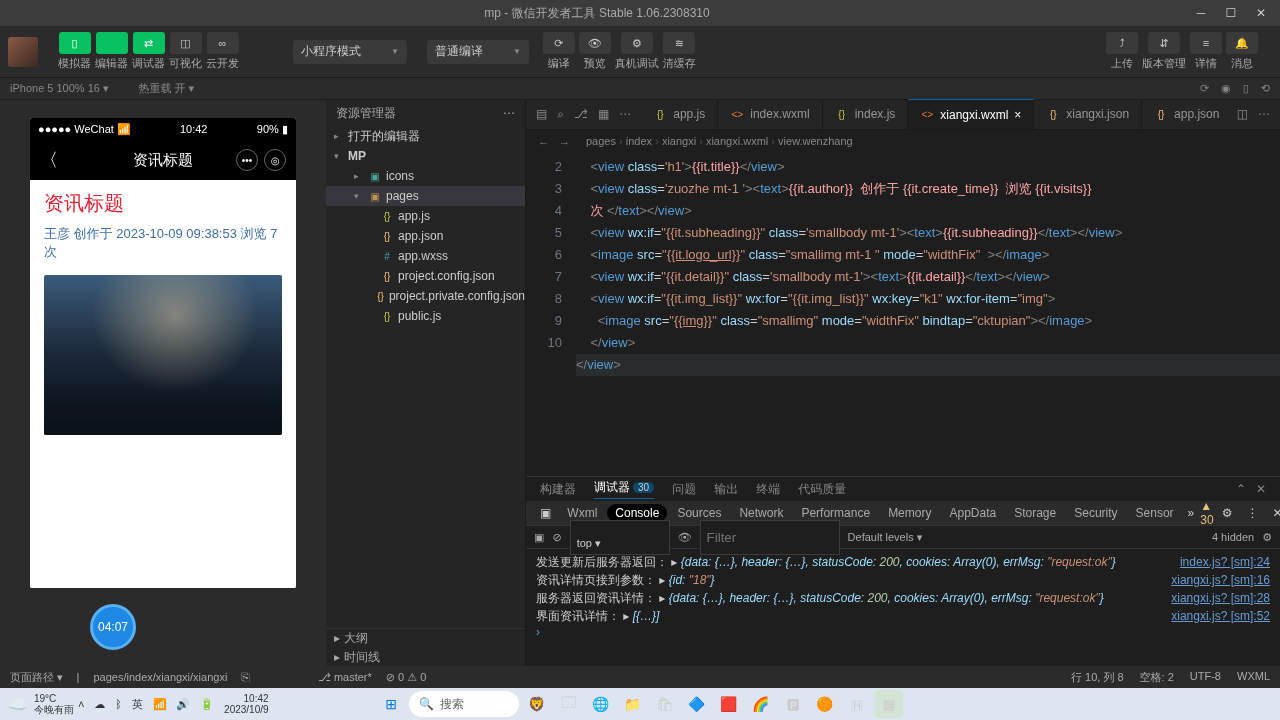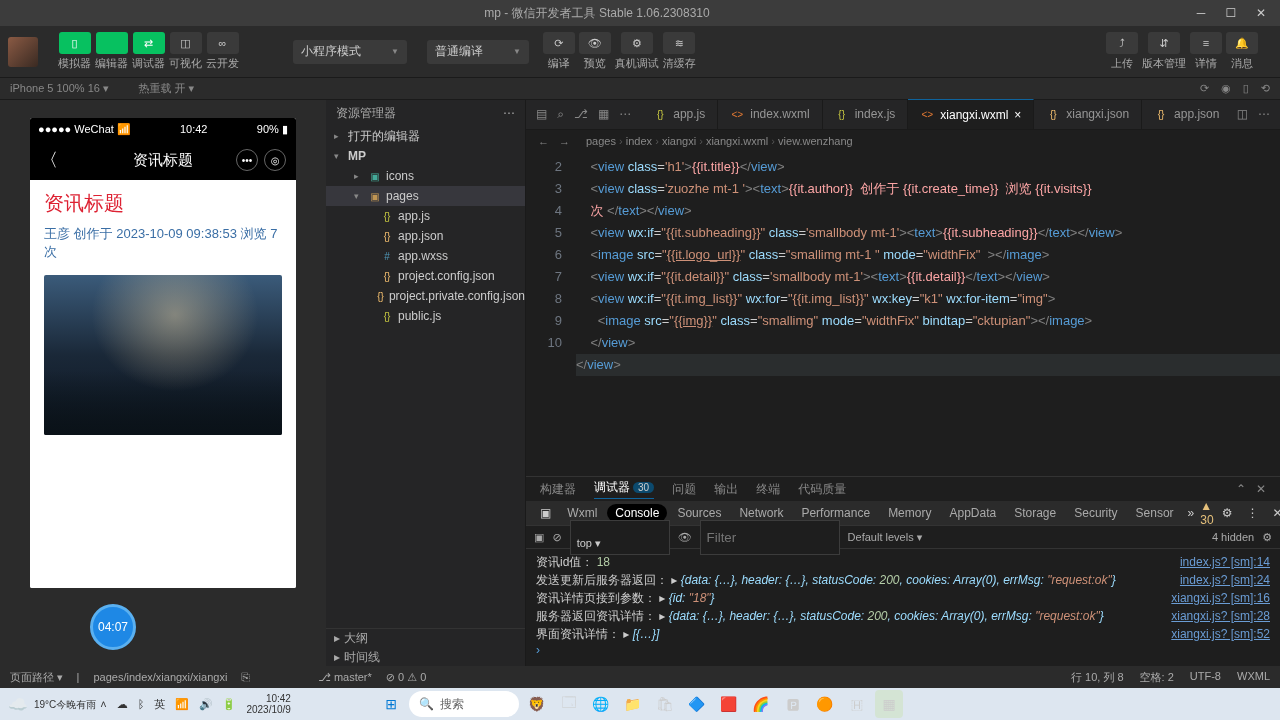--- a/index.html
+++ b/index.html
@@ -81,21 +81,21 @@
 .console{flex:1;font-family:Consolas,monospace;font-size:12px;padding:4px 10px;overflow:hidden;}
 .console .row{display:flex;justify-content:space-between;line-height:18px;}
 .console .src{color:#6a9cd4;text-decoration:underline;}
 .c-key{color:#ccc;}
 .c-obj{color:#9cdcfe;font-style:italic;}
 .c-num{color:#b5cea8;}
 .c-str{color:#ce9178;}
 .statusbar{height:22px;background:#2b2b2b;display:flex;align-items:center;padding:0 10px;font-size:11px;color:#aaa;gap:14px;}
 .statusbar .r{margin-left:auto;display:flex;gap:16px;}
 .taskbar{height:32px;background:#dde6f0;display:flex;align-items:center;padding:0 8px;gap:4px;}
-.taskbar .weather{display:flex;flex-direction:row;font-size:10px;color:#333;line-height:11px;margin-right:auto;}
+.taskbar .weather{display:flex;flex-direction:column;font-size:10px;color:#333;line-height:11px;margin-right:auto;}
 .taskbar .center{position:absolute;left:50%;transform:translateX(-50%);display:flex;align-items:center;gap:4px;}
 .taskbar .tb{width:28px;height:28px;border-radius:4px;display:flex;align-items:center;justify-content:center;font-size:14px;}
 .taskbar .search{display:flex;align-items:center;background:#fff;border-radius:14px;height:26px;padding:0 10px;font-size:12px;color:#666;gap:6px;width:110px;}
 .taskbar .tray{display:flex;align-items:center;gap:10px;font-size:11px;color:#333;}
 .taskbar .clock{display:flex;flex-direction:column;align-items:flex-end;line-height:11px;font-size:10px;}
 .outline{height:38px;border-top:1px solid #333;display:flex;flex-direction:column;justify-content:center;padding-left:8px;color:#aaa;font-size:12px;gap:2px;}
 .outline div{display:flex;align-items:center;gap:4px;}
 </style>
 </head>
 <body>
@@ -370,24 +370,20 @@
         <span>⊘</span>
         <span class="inp" style="width:100px"><span>top</span> ▾</span>
         <span>👁</span>
         <input class="inp" style="width: 140px;" placeholder="Filter">
         <span>Default levels ▾</span>
         <span style="margin-left:auto">4 hidden</span>
         <span>⚙</span>
       </div>
       <div class="console" id="console">
           <div class="row">
-            <span class="c-key">资讯id值：  <span class="c-num">18</span></span>
-            <span class="src">index.js? [sm]:14</span>
-          </div>
-          <div class="row">
             <span class="c-key">发送更新后服务器返回：  ▸ <span class="c-obj">{data: {…}, header: {…}, statusCode: <span class="c-num">200</span>, cookies: Array(0), errMsg: <span class="c-str">"request:ok"</span>}</span></span>
             <span class="src">index.js? [sm]:24</span>
           </div>
           <div class="row">
             <span class="c-key">资讯详情页接到参数：  ▸ <span class="c-obj">{id: <span class="c-str">"18"</span>}</span></span>
             <span class="src">xiangxi.js? [sm]:16</span>
           </div>
           <div class="row">
             <span class="c-key">服务器返回资讯详情：  ▸ <span class="c-obj">{data: {…}, header: {…}, statusCode: <span class="c-num">200</span>, cookies: Array(0), errMsg: <span class="c-str">"request:ok"</span>}</span></span>
             <span class="src">xiangxi.js? [sm]:28</span>

